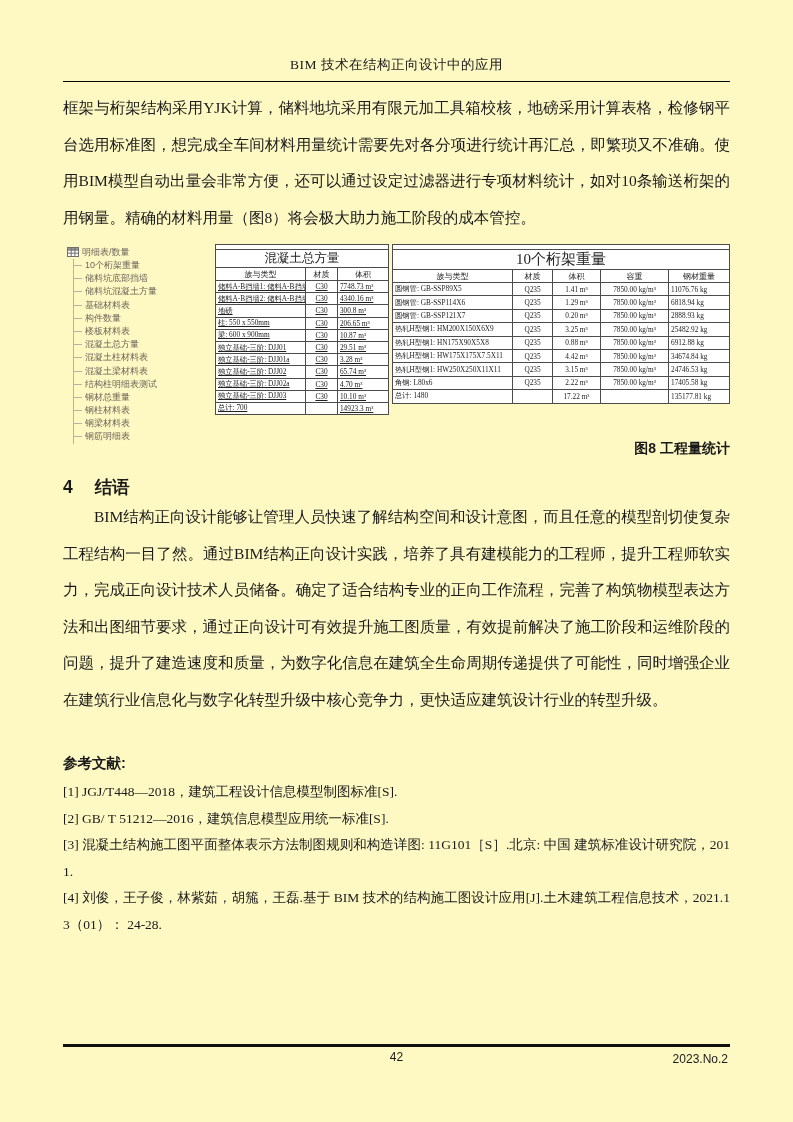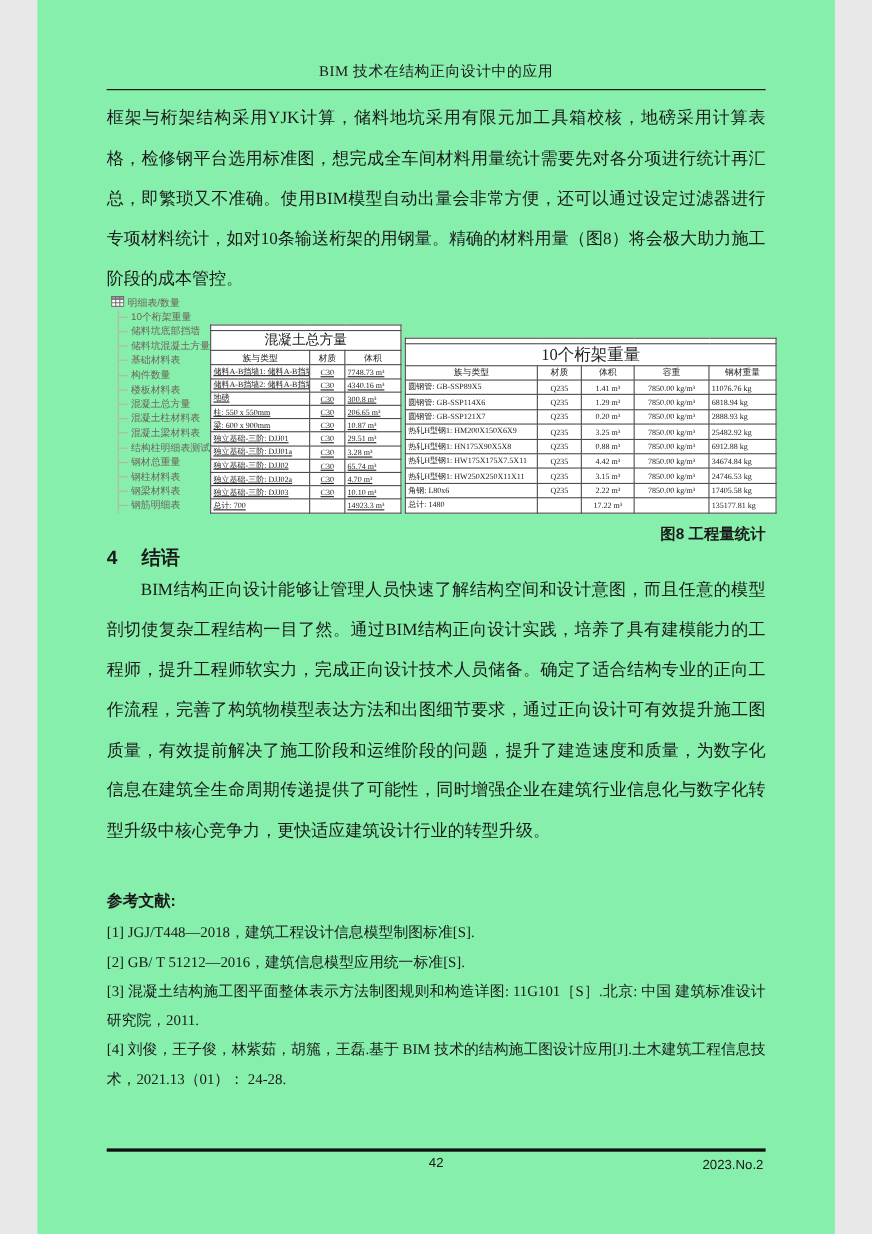--- a/index.html
+++ b/index.html
@@ -1,37 +1,37 @@
 <!DOCTYPE html>
 <html><head>
 <meta charset="utf-8">
 <style>
   * { margin:0; padding:0; box-sizing:border-box; }
   html,body { background:#e8e8e8; }
   .page {
-    position:relative; width:725px; height:1122px; margin:0 auto;
-    background:#86efac; overflow:hidden;
+    position:relative; width:793px; height:1122px; margin:0 auto;
+    background:#fef9c3; overflow:hidden;
     font-family:"Liberation Serif", serif; color:#1a1a1a;
   }
   
   .header {
     position:absolute; top:56px; left:63px; right:63px;
     text-align:center; font-size:13.5px; letter-spacing:.5px;
     padding-bottom:7px; border-bottom:1.5px solid #000;
   }
   
   .content { position:absolute; top:90px; left:63px; right:63px; }
   .para {
     font-size:15.5px; line-height:36.5px; text-align:justify;
     text-justify:inter-ideograph; word-break:break-all;
   }
   .para.indent { text-indent:2em; }
 
   
-  .figure-row { display:flex; align-items:flex-end; margin-top:8px; height:186px; }
+  .figure-row { display:flex; align-items:flex-start; margin-top:8px; height:186px; }
   .tree-panel { width:152px; padding-left:4px; padding-top:2px;
     font-family:"Liberation Sans", sans-serif; font-size:9px; color:#6d655b; }
   .tree-root { display:flex; align-items:center; gap:3px; height:13px; }
   .tree-children { margin-left:6px; border-left:1px solid #b9b1a6; }
   .tree-item { position:relative; padding-left:11px; height:13.2px; line-height:13.2px;
     white-space:nowrap; overflow:hidden; }
   .tree-item::before { content:""; position:absolute; left:0; top:6px; width:8px;
     border-top:1px solid #b9b1a6; }
 
   table.schedule { border-collapse:collapse; font-family:"Liberation Serif", serif;
@@ -45,21 +45,21 @@
   .concrete-tbl tr.tbl-title td { font-size:12.5px; height:18px; }
   .concrete-tbl tr.data td { font-size:7.3px; height:12.2px;text-decoration:underline; }
   .truss-tbl { width:337px; margin-left:3px; }
   .truss-tbl tr.tbl-title td { font-size:15px; height:20px; }
   .truss-tbl tr.data td { font-size:7.3px; height:13.4px; }
   td.c { text-align:center; }
   .figure-caption { margin-top:10px; text-align:right;
     font-family:"Liberation Sans", sans-serif; font-weight:bold; font-size:14px; }
 
   
-  .section-heading { font-weight:bold; font-size:17.5px;
+  .section-heading { margin-top:17px; font-weight:bold; font-size:17.5px;
     font-family:"Liberation Sans", sans-serif; }
   .section-heading .num { margin-right:22px; }
 
   
   .refs { margin-top:36px; }
   .refs-heading { font-weight:bold; font-size:14.5px;
     font-family:"Liberation Sans", sans-serif; margin-bottom:6px; }
   .ref-item { font-size:13.5px; line-height:26.5px; text-align:justify;
     word-break:break-all; }
 

